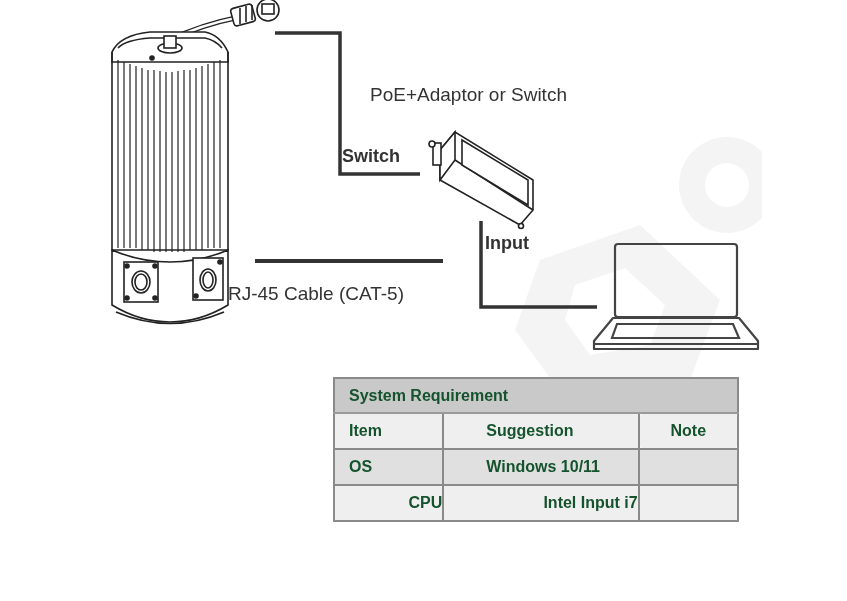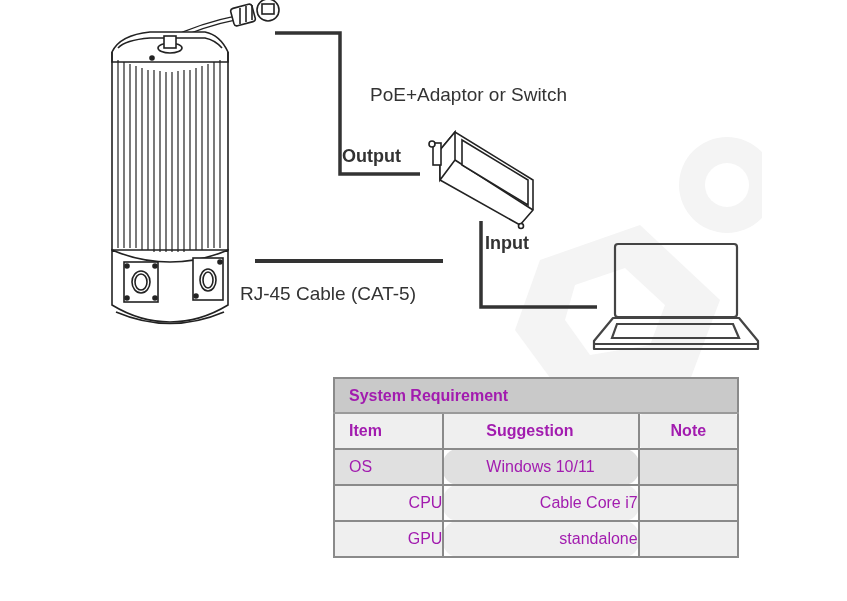--- a/index.html
+++ b/index.html
@@ -1,27 +1,27 @@
 <!DOCTYPE html>
 <html><head>
 <meta charset="utf-8">
 <style>
   html,body{margin:0;padding:0;background:#fff;}
   body{width:847px;height:601px;position:relative;overflow:hidden;font-family:"Liberation Sans",sans-serif;color:#333;}
   svg{position:absolute;left:0;top:0;}
   .label{position:absolute;font-size:19px;color:#333;white-space:nowrap;}
   .bold{font-weight:bold;}
-  table{position:absolute;left:333px;top:377px;width:406px;border-collapse:collapse;font-size:16px;color:#a21caf;}
-  td,th{border:2px solid #8a8a8a;height:34px;padding:0 0 0 14px;text-align:left;}
+  table{position:absolute;left:333px;top:377px;width:406px;border-collapse:collapse;font-size:16px;color:#14532d;}
+  td,th{border:2px solid #8a8a8a;height:34px;padding:0 0 0 14px;text-align:left;font-weight:bold;}
   .t-head td{background:#c9c9c9;font-weight:bold;height:33px;border-bottom:2px solid #9a9a9a;}
   .t-cols th{background:#efefef;font-weight:bold;}
   .t-cols th.note{text-align:center;padding:0;border-radius:6px;}
   .row-a td{background:#e0e0e0;}
   .row-b td{background:#efefef;text-align:right;}
-  td.c2{padding-left:42px;border-radius:15px;}
+  td.c2{padding-left:42px;}
   th.c2{padding-left:42px;}
 </style>
 </head>
 <body>
 
 <svg width="847" height="601">
   <polygon points="540,260 640,225 720,300 690,380 570,405 515,330" fill="#f4f4f4"></polygon>
   <polygon points="575,285 625,268 665,305 650,345 590,355 565,320" fill="#ffffff"></polygon>
   <circle cx="727" cy="185" r="48" fill="#f4f4f4"></circle>
   <circle cx="727" cy="185" r="22" fill="#ffffff"></circle>
@@ -108,23 +108,23 @@
 <svg width="847" height="601">
   <g fill="none" stroke="#444" stroke-width="2.2">
     <rect x="615" y="244" width="122" height="73" rx="3"></rect>
     <path d="M613,318 L739,318 L758,341 L758,349 L594,349 L594,341 Z" stroke-linejoin="round"></path>
     <path d="M617,324 L733,324 L739,338 L612,338 Z"></path>
     <line x1="594" y1="344" x2="758" y2="344"></line>
   </g>
 </svg>
 
 <div class="label" style="left:370px;top:84px;">PoE+Adaptor or Switch</div>
-<div class="label bold" style="left:342px;top:146px;font-size:18px;">Output</div>
+<div class="label bold" style="left:342px;top:146px;font-size:18px;">Switch</div>
 <div class="label bold" style="left:485px;top:233px;font-size:18px;">Input</div>
-<div class="label" style="left:240px;top:283px;">RJ-45 Cable (CAT-5)</div>
+<div class="label" style="left:228px;top:283px;">RJ-45 Cable (CAT-5)</div>
 
 <table>
   <colgroup>
       <col style="width:110px">
       <col style="width:196px">
       <col style="width:100px">
     </colgroup>
   <tbody>
       <tr class="t-head">
     <td colspan="3">System Requirement</td>
@@ -134,22 +134,17 @@
     <th class="c2">Suggestion</th>
     <th class="note">Note</th>
   </tr>
   <tr class="row-a">
     <td>OS</td>
     <td class="c2">Windows 10/11</td>
     <td></td>
   </tr>
   <tr class="row-b">
     <td>CPU</td>
-    <td class="c2">Cable Core i7</td>
-    <td></td>
-  </tr>
-  <tr class="row-b">
-    <td>GPU</td>
-    <td class="c2">standalone</td>
+    <td class="c2">Intel Input i7</td>
     <td></td>
   </tr>
 </tbody>
   </table>
 
 </body></html>

